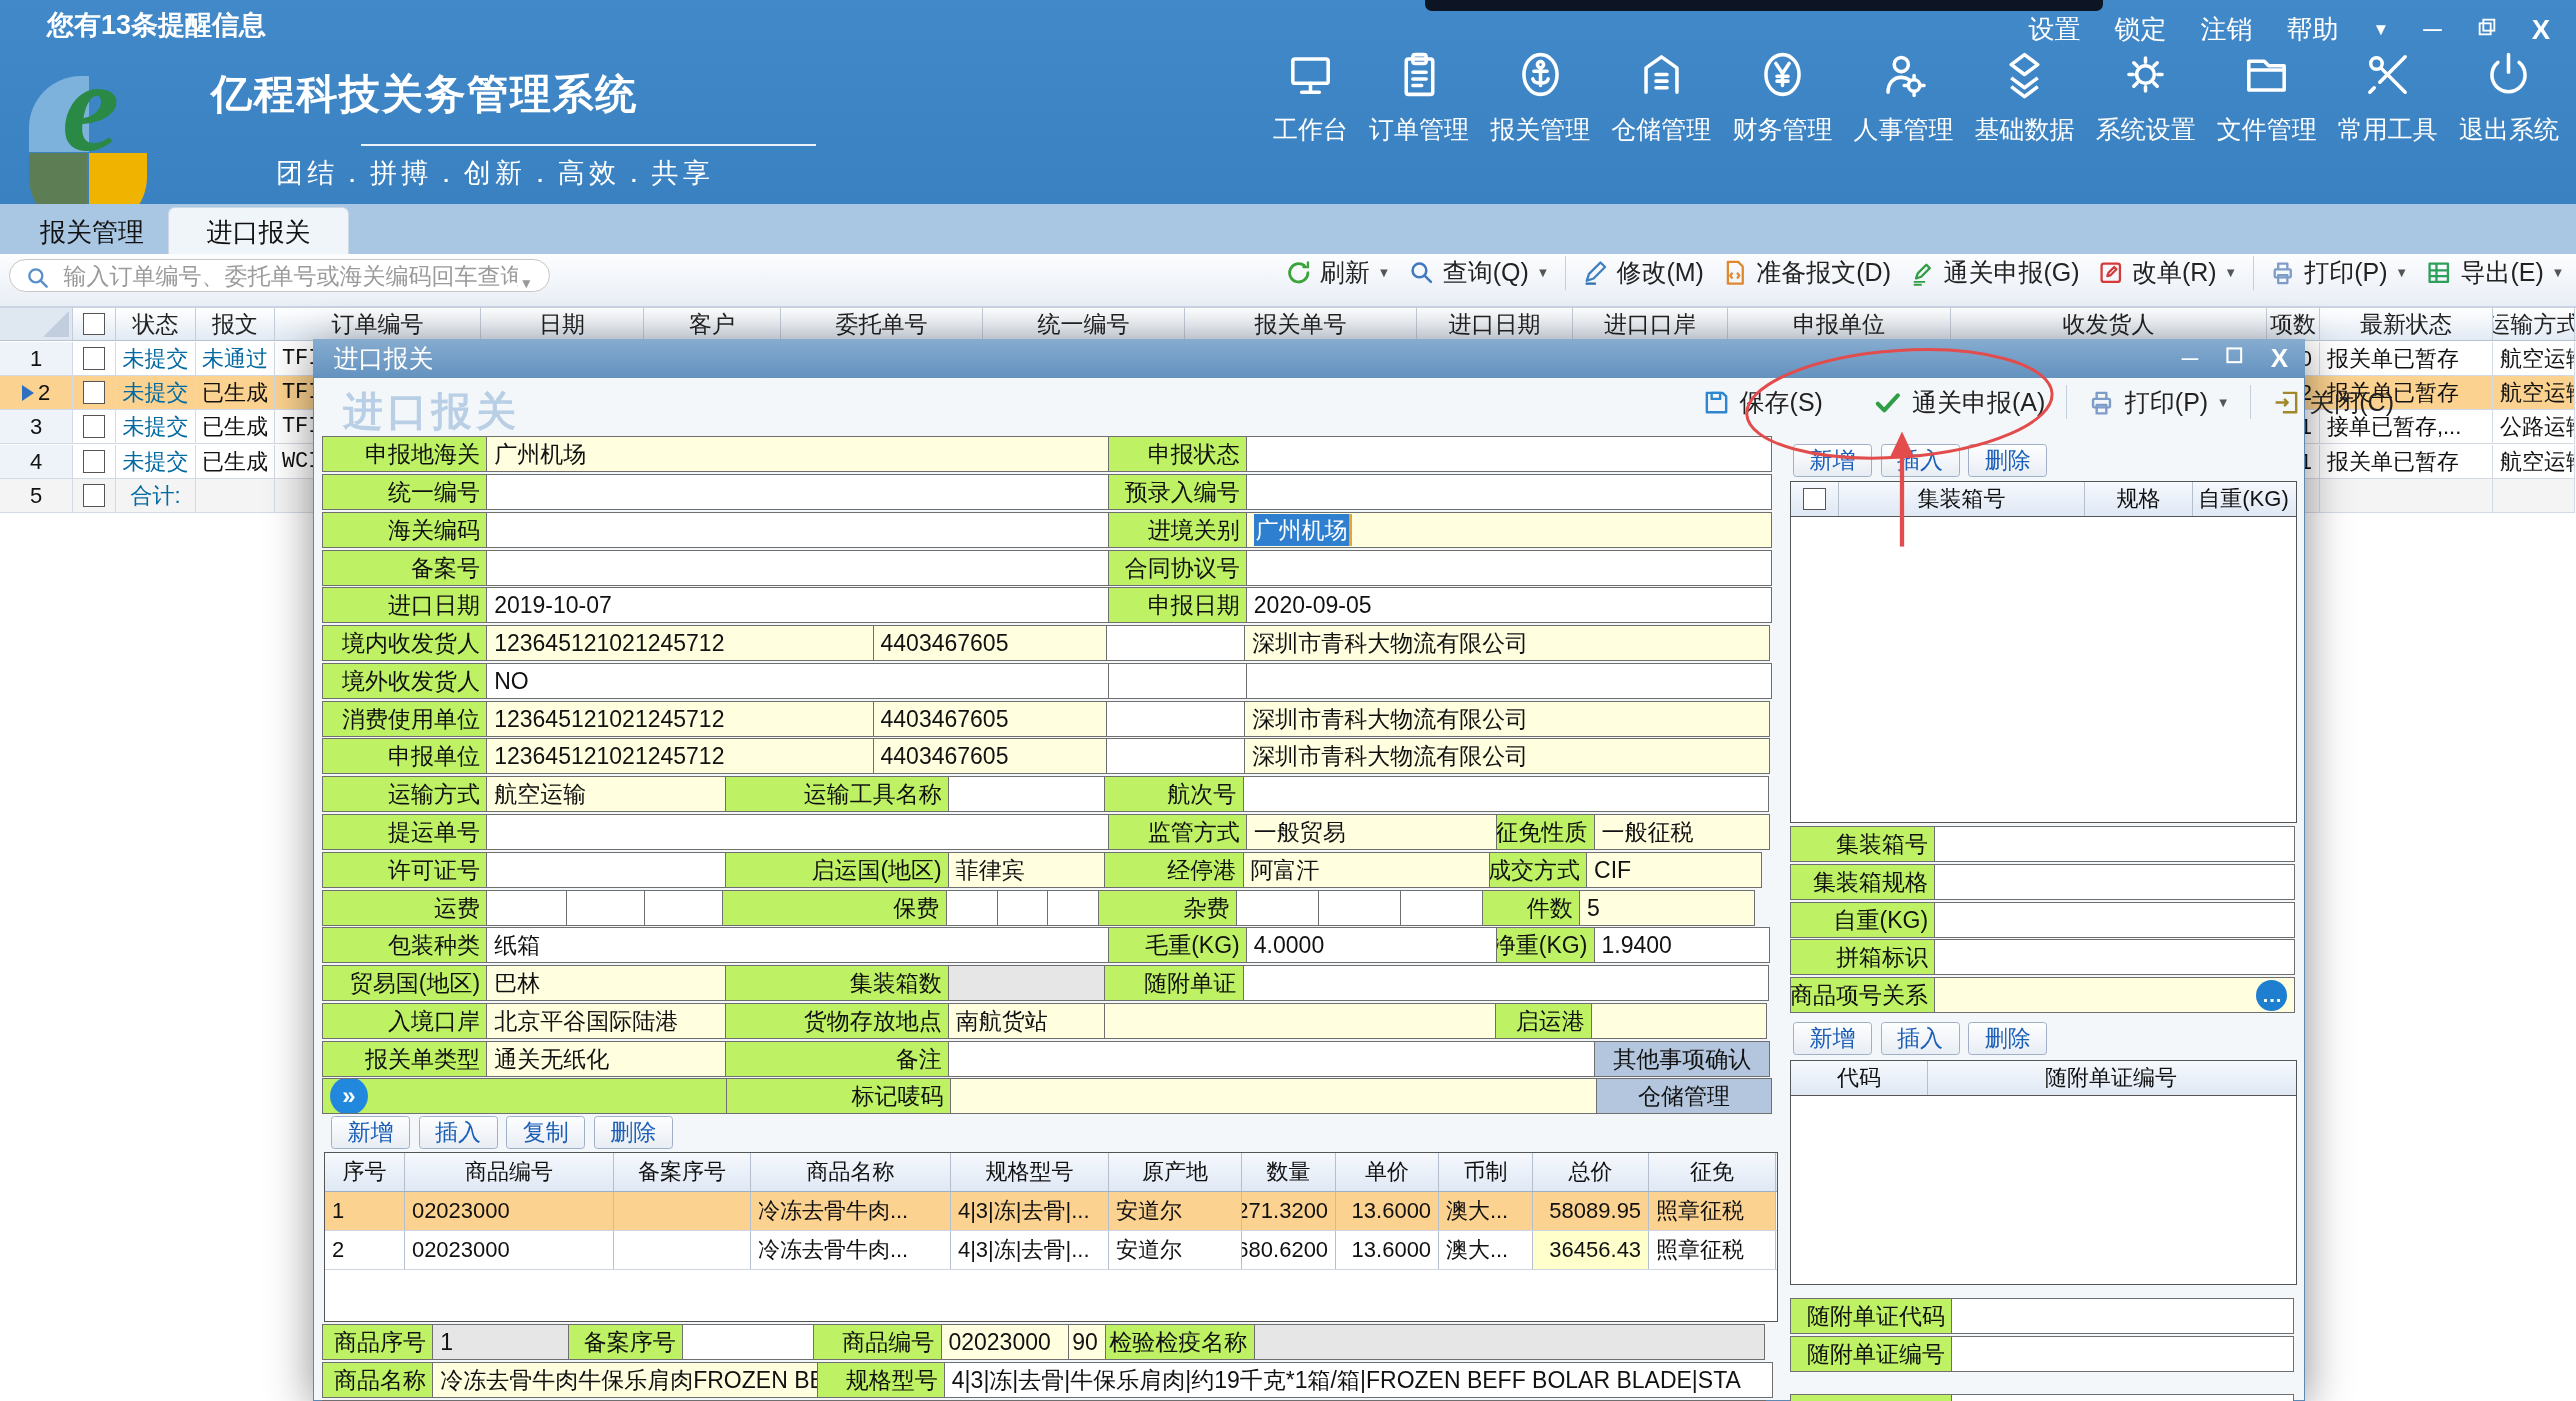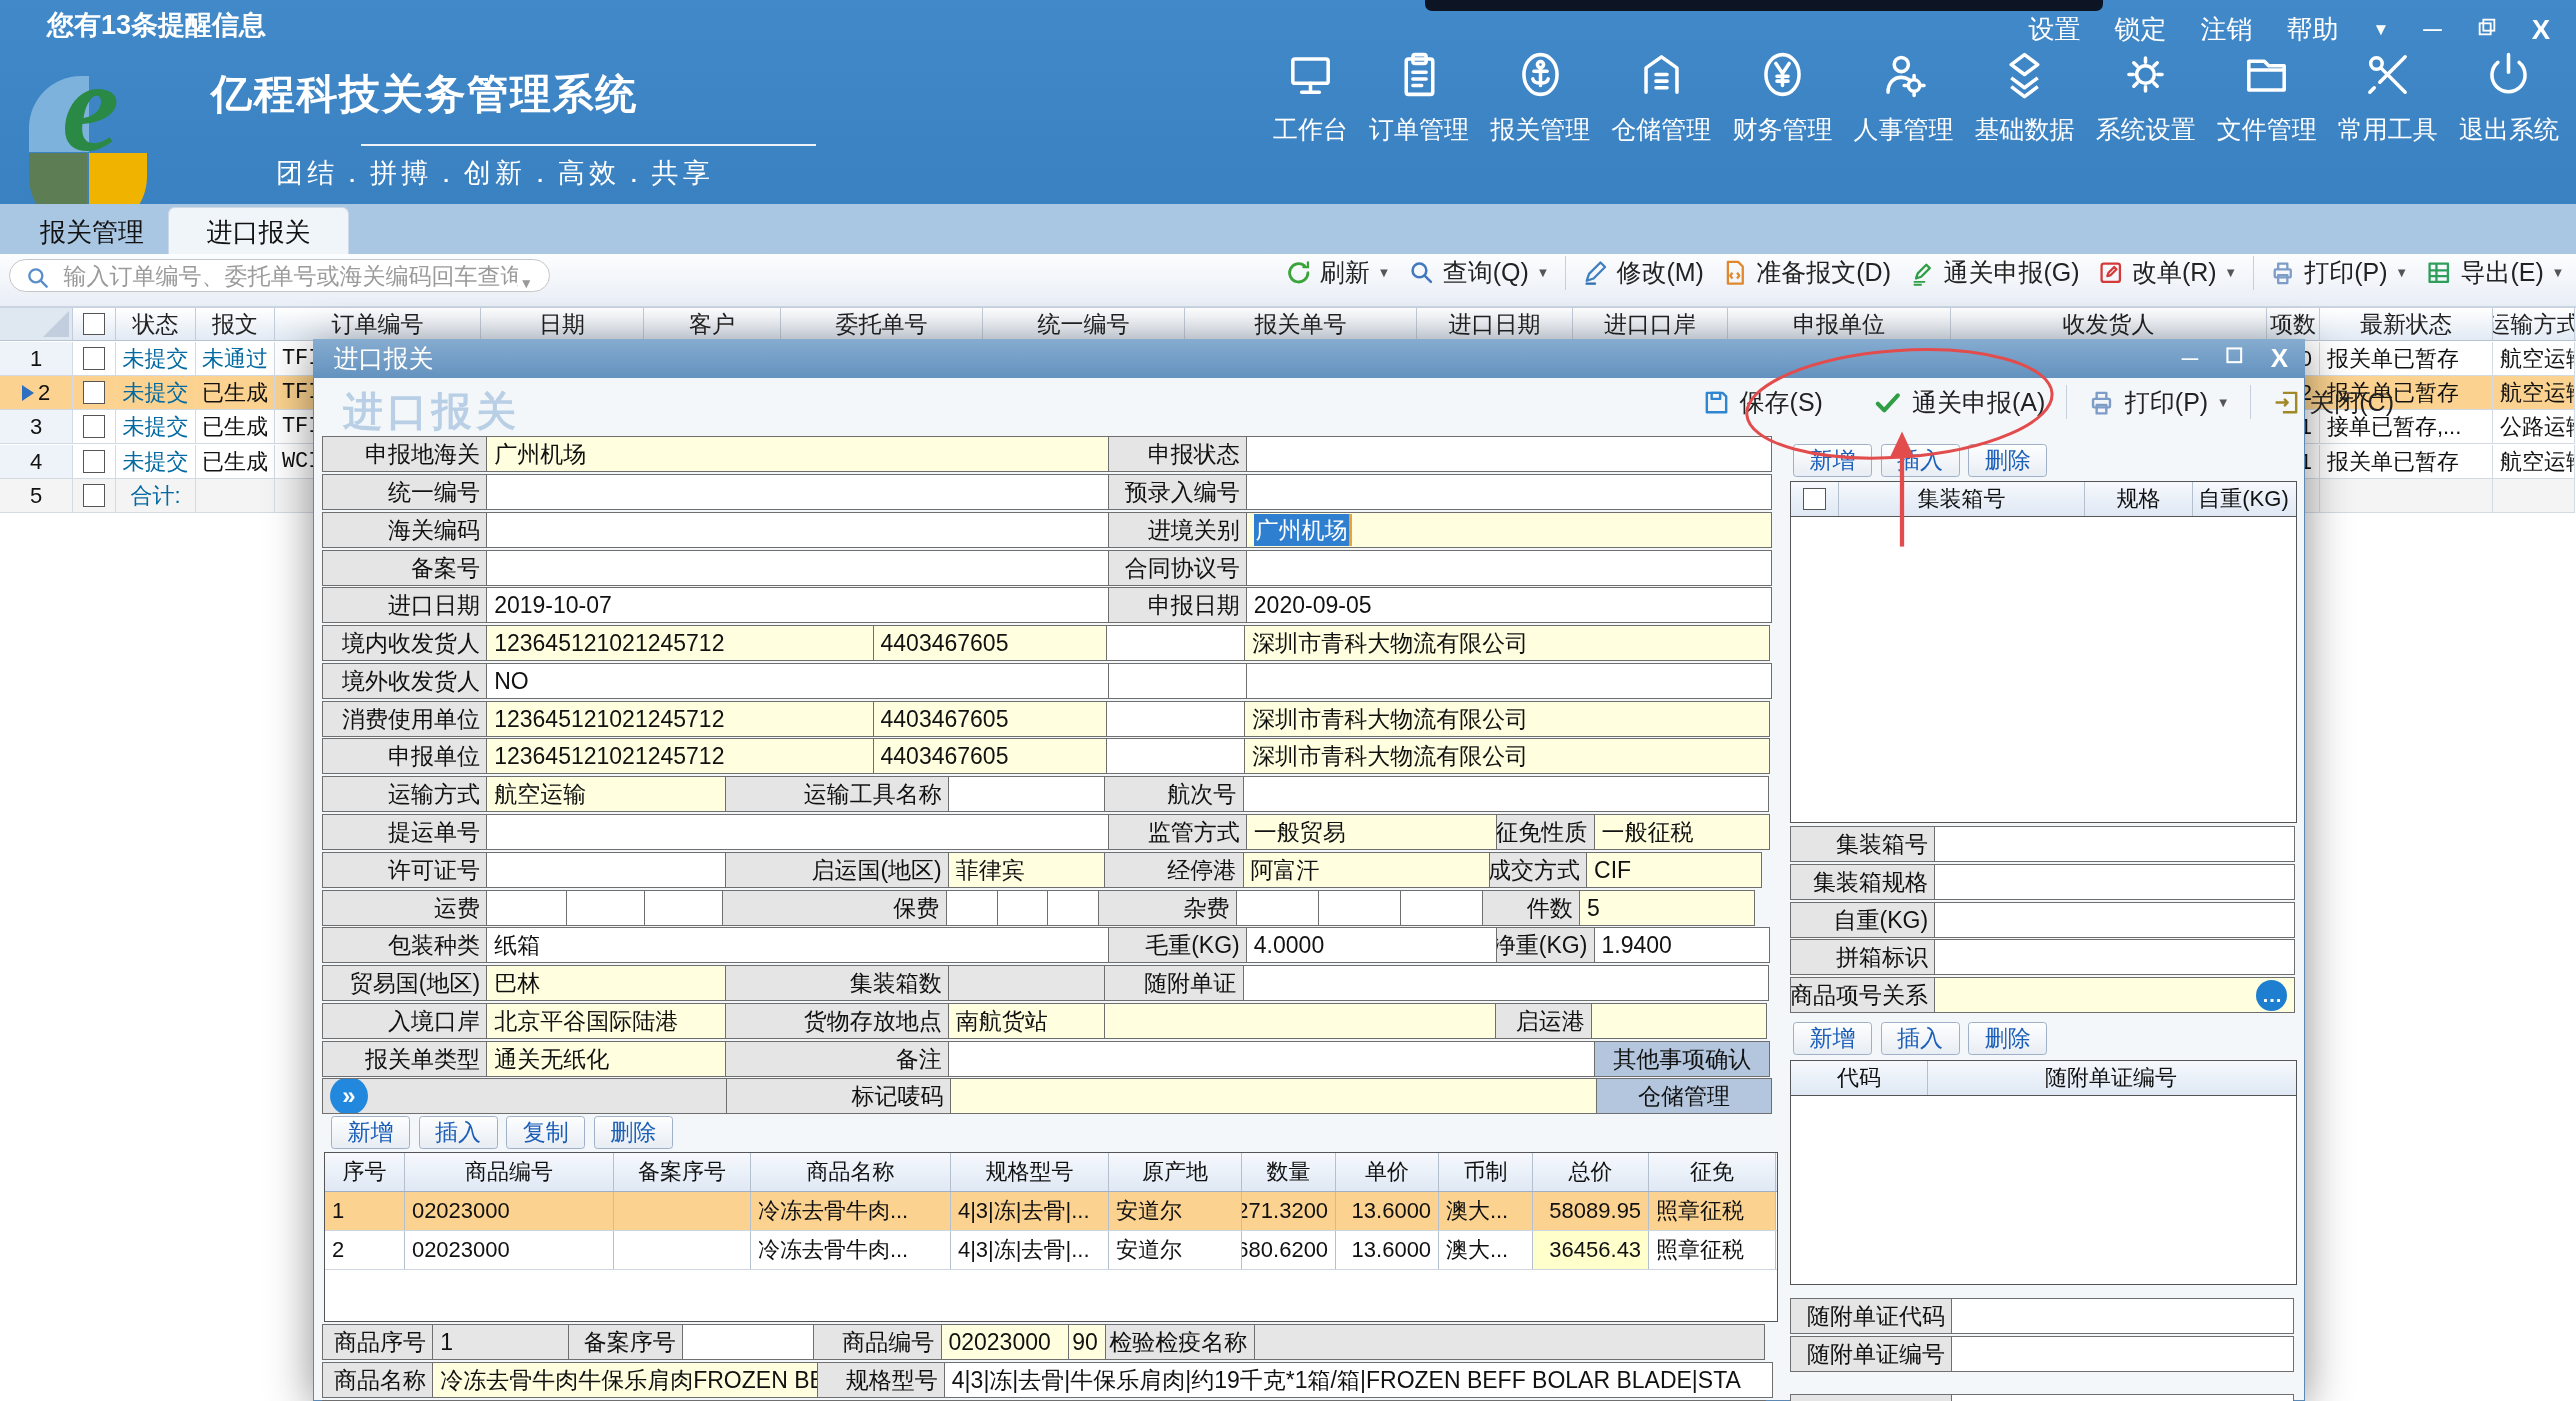--- a/index.html
+++ b/index.html
@@ -63,21 +63,21 @@
           display:flex;align-items:center;color:#fff;font-size:25px;padding-left:20.6px;box-sizing:border-box}
   .dctl{position:absolute;right:17px;top:0;height:39px;display:flex;gap:26px;align-items:center;color:#fff;font-size:23px}
   .dhead{left:343px;top:384px;font-size:40px;font-weight:bold;color:#b9cfe5;letter-spacing:4.3px}
   .dbtns{left:1702px;top:385px;display:flex;align-items:center;gap:13.7px;font-size:25px;color:#222}
   .dbtn{display:flex;align-items:center;gap:8.6px;cursor:pointer;white-space:nowrap}
   
   .fr{position:absolute;display:flex;height:36px}
   .fc{border:1.7px solid #6f6f6f;margin-left:-1.7px;box-sizing:border-box;display:flex;align-items:center;
       padding:0 6.9px;font-size:23px;white-space:nowrap;overflow:hidden;background:#fff}
   .fr .fc:first-child{margin-left:0}
-  .fl{background:#e5e5e5;justify-content:flex-end}
+  .fl{background:#bef264;justify-content:flex-end}
   .fy{background:#ffffdf}
   .fg{background:#e6e6e6}
   .fb{background:#b3c6dd;justify-content:center}
   .selval{background:#2e7fd0;color:#fff;padding:0.9px 1.7px;border-right:3.4px solid #e8a33d}
   .btn{height:33px;padding:0 15.5px;background:linear-gradient(#fefefe,#e8edf4);border:0.9px solid #9fb0c8;border-radius:3.4px;
        color:#1b5fb8;font-size:23px;display:flex;align-items:center;cursor:pointer;box-sizing:border-box}
   .btnrow{position:absolute;display:flex;gap:8.6px}
   
   .ptable{left:324px;top:1152px;width:1452px;height:168px;border:1.7px solid #555;background:#fff;box-sizing:content-box}
   .phrow{display:flex;height:38px;background:linear-gradient(#f6f9fd,#dfe8f4);border-bottom:0.9px solid #9fb0c4}

